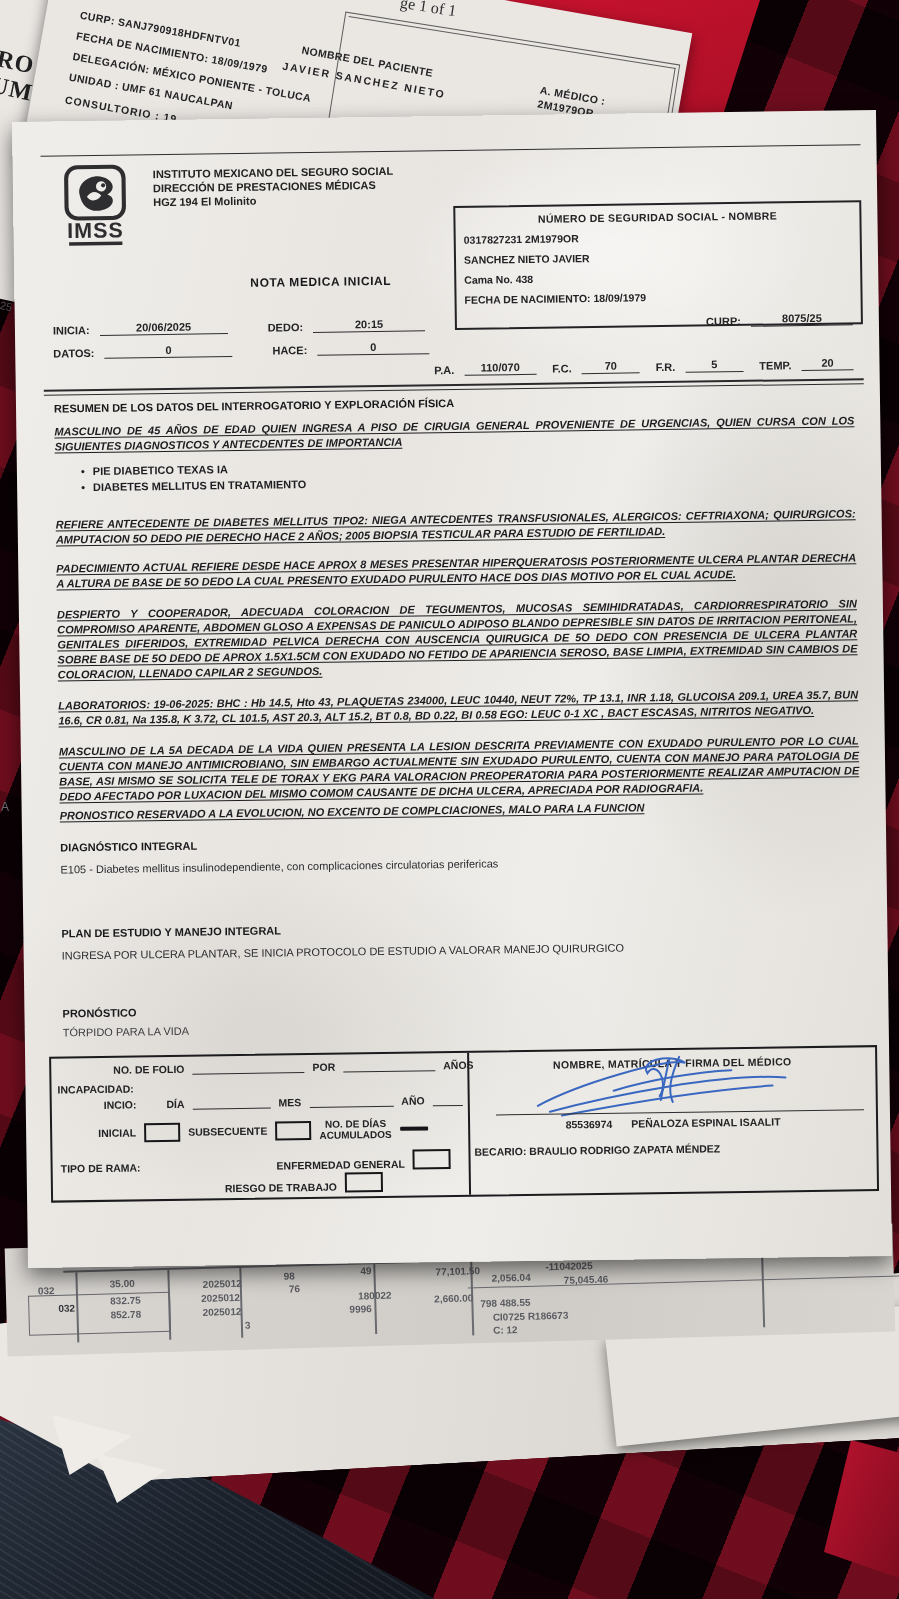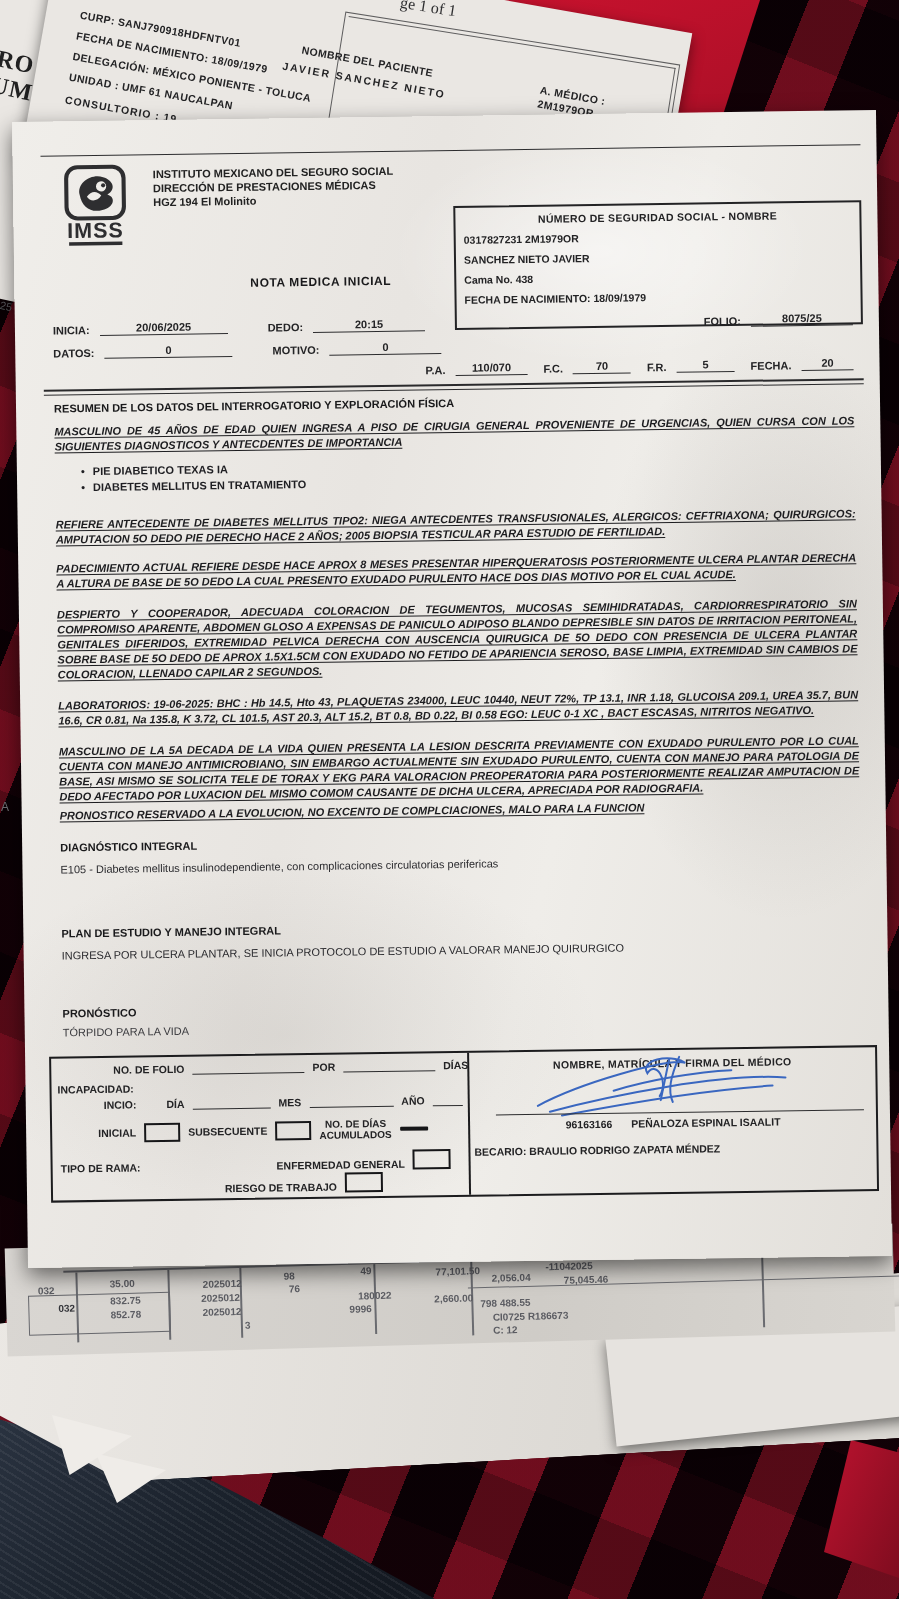--- a/index.html
+++ b/index.html
@@ -223,43 +223,43 @@
 
       <div class="doc-title">NOTA MEDICA INICIAL</div>
 
       <div class="frow frow1">
         <span class="flabel">INICIA:</span>
         <span class="fval w120">20/06/2025</span>
         <span class="gap40"></span>
         <span class="flabel">DEDO:</span>
         <span class="fval w110">20:15</span>
         <span class="grow"></span>
-        <span class="flabel">FOLIO:</span>
+        <span class="flabel">CURP:</span>
         <span class="fval w100">8075/25</span>
       </div>
 
       <div class="frow frow2">
         <span class="flabel">DATOS:</span>
         <span class="fval w120">0</span>
         <span class="gap40"></span>
-        <span class="flabel">MOTIVO:</span>
+        <span class="flabel">HACE:</span>
         <span class="fval w110">0</span>
       </div>
 
       <div class="frow vrow">
         <span class="flabel">P.A.</span>
         <span class="fval w70">110/070</span>
         <span class="gap16"></span>
         <span class="flabel">F.C.</span>
         <span class="fval w60">70</span>
         <span class="gap16"></span>
         <span class="flabel">F.R.</span>
         <span class="fval w60">5</span>
         <span class="gap16"></span>
-        <span class="flabel">FECHA.</span>
+        <span class="flabel">TEMP.</span>
         <span class="fval w55">20</span>
       </div>
 
       <div class="dbl-rule"></div>
 
       <div class="hd resumen">RESUMEN DE LOS DATOS DEL INTERROGATORIO Y EXPLORACIÓN FÍSICA</div>
       <p class="bp">MASCULINO DE 45 AÑOS DE EDAD QUIEN INGRESA A PISO DE CIRUGIA GENERAL PROVENIENTE DE URGENCIAS, QUIEN CURSA CON LOS SIGUIENTES DIAGNOSTICOS Y ANTECDENTES DE IMPORTANCIA</p>
 
       <ul class="bullets">
         <li>PIE DIABETICO TEXAS IA</li>
@@ -282,21 +282,21 @@
       <div class="hd mt44">PRONÓSTICO</div>
       <div class="prog-text">TÓRPIDO PARA LA VIDA</div>
 
       <div class="incap">
         <div class="incap-left">
           <div class="il" style="left:62px;top:6px">
             <span>NO. DE FOLIO</span>
             <span class="uline u115"></span>
             <span>POR</span>
             <span class="uline u95"></span>
-            <span>DÍAS</span>
+            <span>AÑOS</span>
           </div>
           <div class="il" style="left:6px;top:25px">
             <span>INCAPACIDAD:</span>
           </div>
           <div class="il" style="left:52px;top:41px">
             <span>INCIO:</span>
             <span style="width:14px"></span>
             <span>DÍA</span>
             <span class="uline u80"></span>
             <span>MES</span>
@@ -333,21 +333,21 @@
               <path d="M20 54 C 62 32, 150 8, 168 13 C 152 3, 122 10, 130 23 C 138 10, 152 30, 142 46"></path>
               <path d="M32 60 C 95 44, 205 24, 268 29"></path>
               <path d="M44 64 C 112 52, 195 40, 255 37"></path>
               <path d="M152 9 L 143 50"></path>
               <path d="M162 7 C 153 27, 150 41, 155 52"></path>
               <path d="M96 40 C 130 30, 180 22, 214 21"></path>
             </g>
           </svg>
           <div class="sig-line"></div>
           <div class="matricula-line">
-            <span>96163166</span>
+            <span>85536974</span>
             <span>PEÑALOZA ESPINAL ISAALIT</span>
           </div>
           <div class="becario">BECARIO: BRAULIO RODRIGO ZAPATA MÉNDEZ</div>
         </div>
       </div>
 
     </div>
   </div>
 </div>
 

